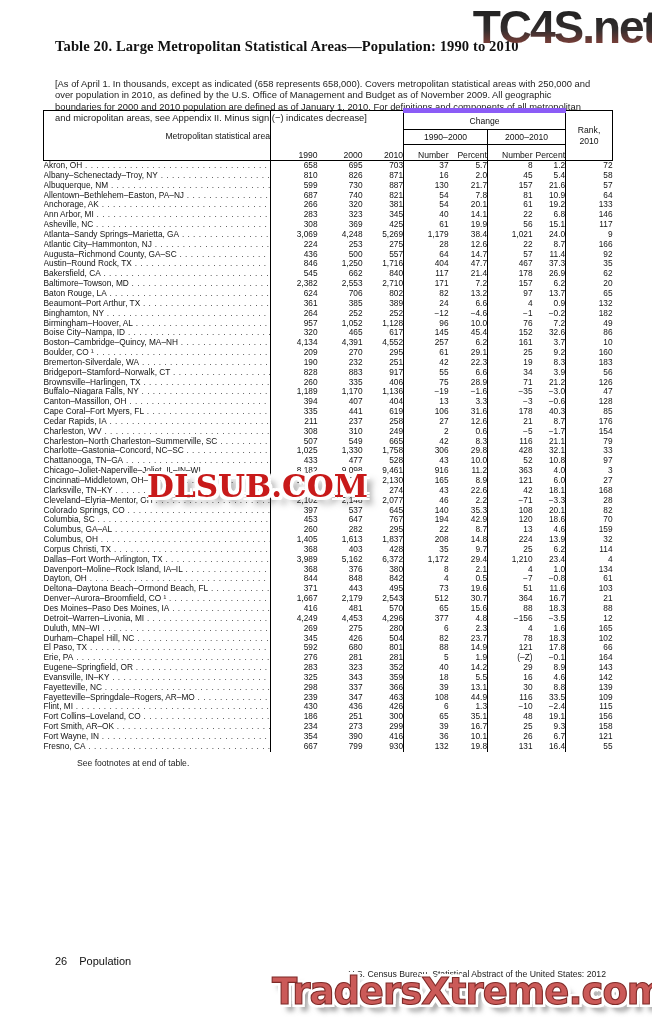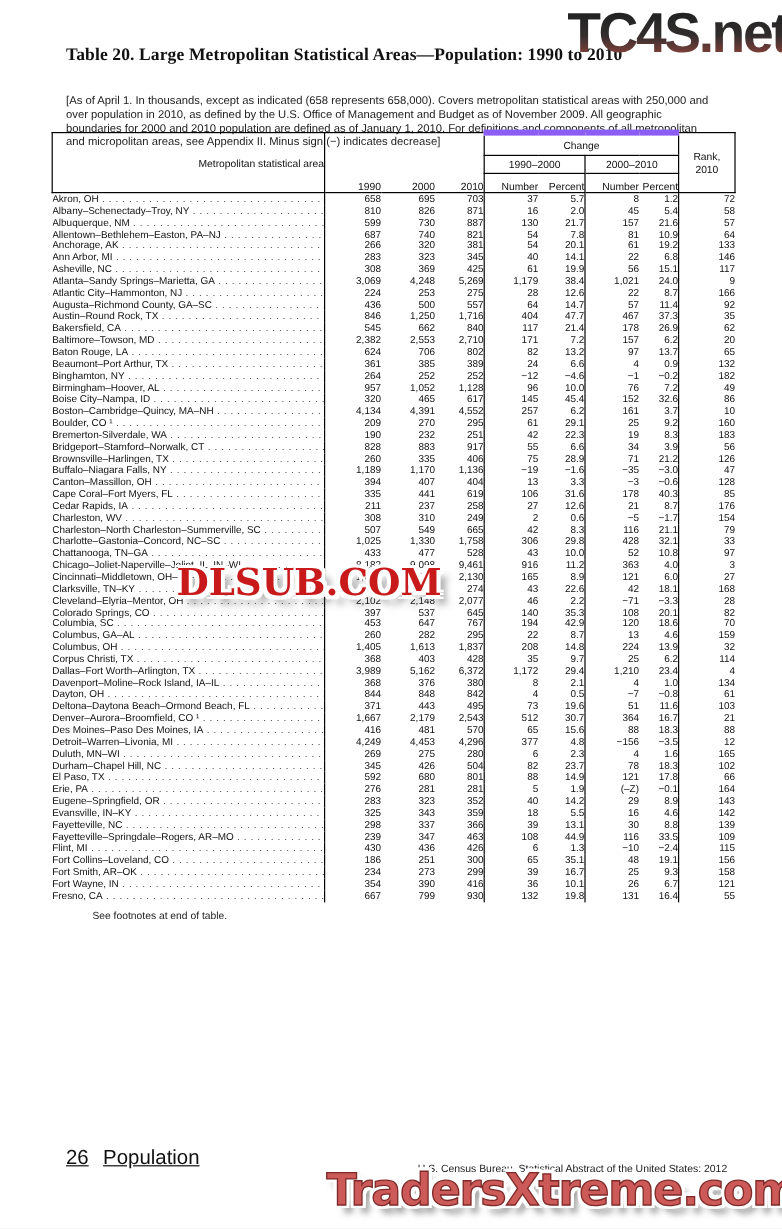--- a/index.html
+++ b/index.html
@@ -41,21 +41,21 @@
     vertical-align:bottom;white-space:nowrap;color:#111;
   }
   td.c-name{overflow:hidden;padding-left:5px;text-align:left;}
   td.c-name .lead::after{
     content:" . . . . . . . . . . . . . . . . . . . . . . . . . . . . . . . . . . . . . . . . . . . . . . . . . .";
     color:#444;letter-spacing:.5px;
   }
   td.c-num{text-align:right;padding-right:7px;}
   
   .footnote{position:absolute;left:77px;top:758px;font-size:8.6px;color:#222;text-align:right;}
-  .page-footer-left{position:absolute;left:55px;top:955px;font-size:17px;color:#111;text-decoration:underline;}
+  .page-footer-left{position:absolute;left:55px;top:955px;font-size:11px;color:#111;}
   .page-footer-left .pnum{margin-right:12px;}
   .source-line{position:absolute;right:46px;top:969px;font-size:8.7px;color:#222;}
   
   .wm{pointer-events:none;white-space:nowrap;}
   .wm-tc4s{
     position:absolute;top:0px;right:-4px;
     font-family:"Liberation Sans",sans-serif;font-weight:bold;font-size:46px;
     letter-spacing:-2px;
     background:linear-gradient(180deg,#232323 25%,#332e2e 55%,#8f443c 88%);
     -webkit-background-clip:text;background-clip:text;color:transparent;

